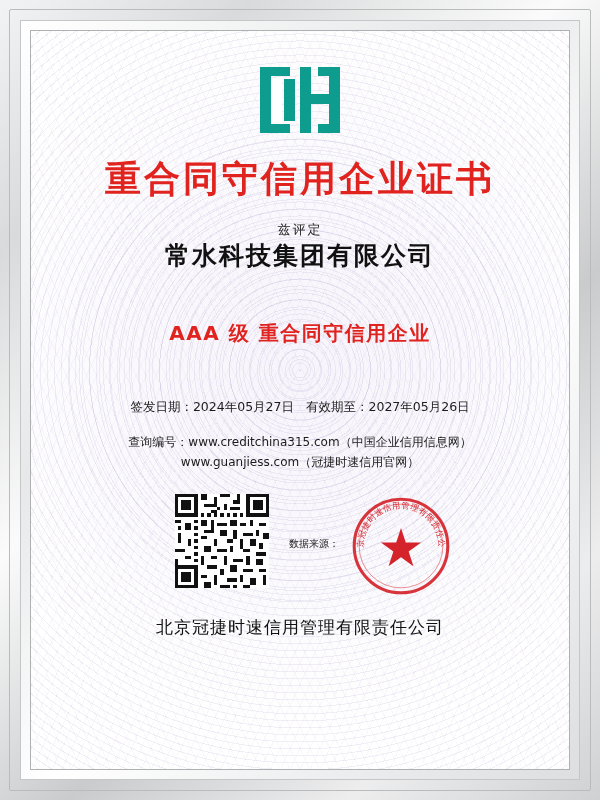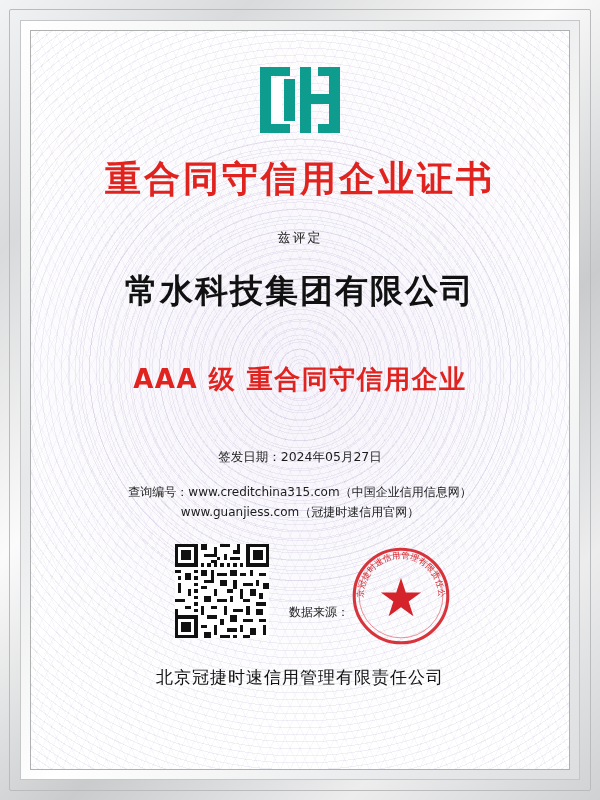--- a/index.html
+++ b/index.html
@@ -118,36 +118,35 @@
     color: #1a1a1a;
     font-weight: bold;
     margin-top: 32px;
     letter-spacing: .5px;
   }
 
   .hereby {
     font-family: "DejaVu Sans", "Liberation Sans", sans-serif;
     font-size: 13px;
     color: #222;
-    margin-top: 30px;
+    margin-top: 22px;
     letter-spacing: 2px;
   }
 
   .company {
     font-family: "DejaVu Sans", "Liberation Sans", sans-serif;
-    font-size: 33px;
+    font-size: 25px;
     font-weight: bold;
     color: #111;
-    margin-top: 22px;
     letter-spacing: 2px;
   }
 
   .award {
     font-family: "DejaVu Sans", "Liberation Sans", sans-serif;
-    font-size: 26px;
+    font-size: 20px;
     font-weight: bold;
     color: #e0231f;
     margin-top: 48px;
     letter-spacing: 1.5px;
   }
 
   
   .dates {
     display: flex;
     gap: 12px;
@@ -180,23 +179,23 @@
     position: absolute;
     left: 118px;
     top: 0;
     width: 94px;
     height: 94px;
     image-rendering: pixelated;
   }
   .source-label {
     position: absolute;
     left: 232px;
-    top: 60px;
-    font-family: "DejaVu Sans", "Liberation Sans", sans-serif;
-    font-size: 12px;
+    top: 43px;
+    font-family: "DejaVu Sans", "Liberation Sans", sans-serif;
+    font-size: 10px;
     color: #222;
     white-space: nowrap;
   }
   .seal {
     position: absolute;
     right: 88px;
     top: -2px;
     width: 108px;
     height: 108px;
   }
@@ -250,20 +249,21 @@
 
 
       <div class="hereby">兹评定</div>
 
       <div class="company">常水科技集团有限公司</div>
 
       <div class="award">AAA 级  重合同守信用企业</div>
 
       <div class="dates">
         <span class="date-item">签发日期：2024年05月27日</span>
+        <span class="date-item">有效期至：2027年05月26日</span>
       </div>
 
       <div class="urls">
         <span>查询编号：www.creditchina315.com（中国企业信用信息网）</span>
         <span class="line2">www.guanjiess.com（冠捷时速信用官网）</span>
       </div>
 
       <div class="bottom-row">
 
         <svg class="qr" viewBox="0 0 29 29" shape-rendering="crispEdges">

